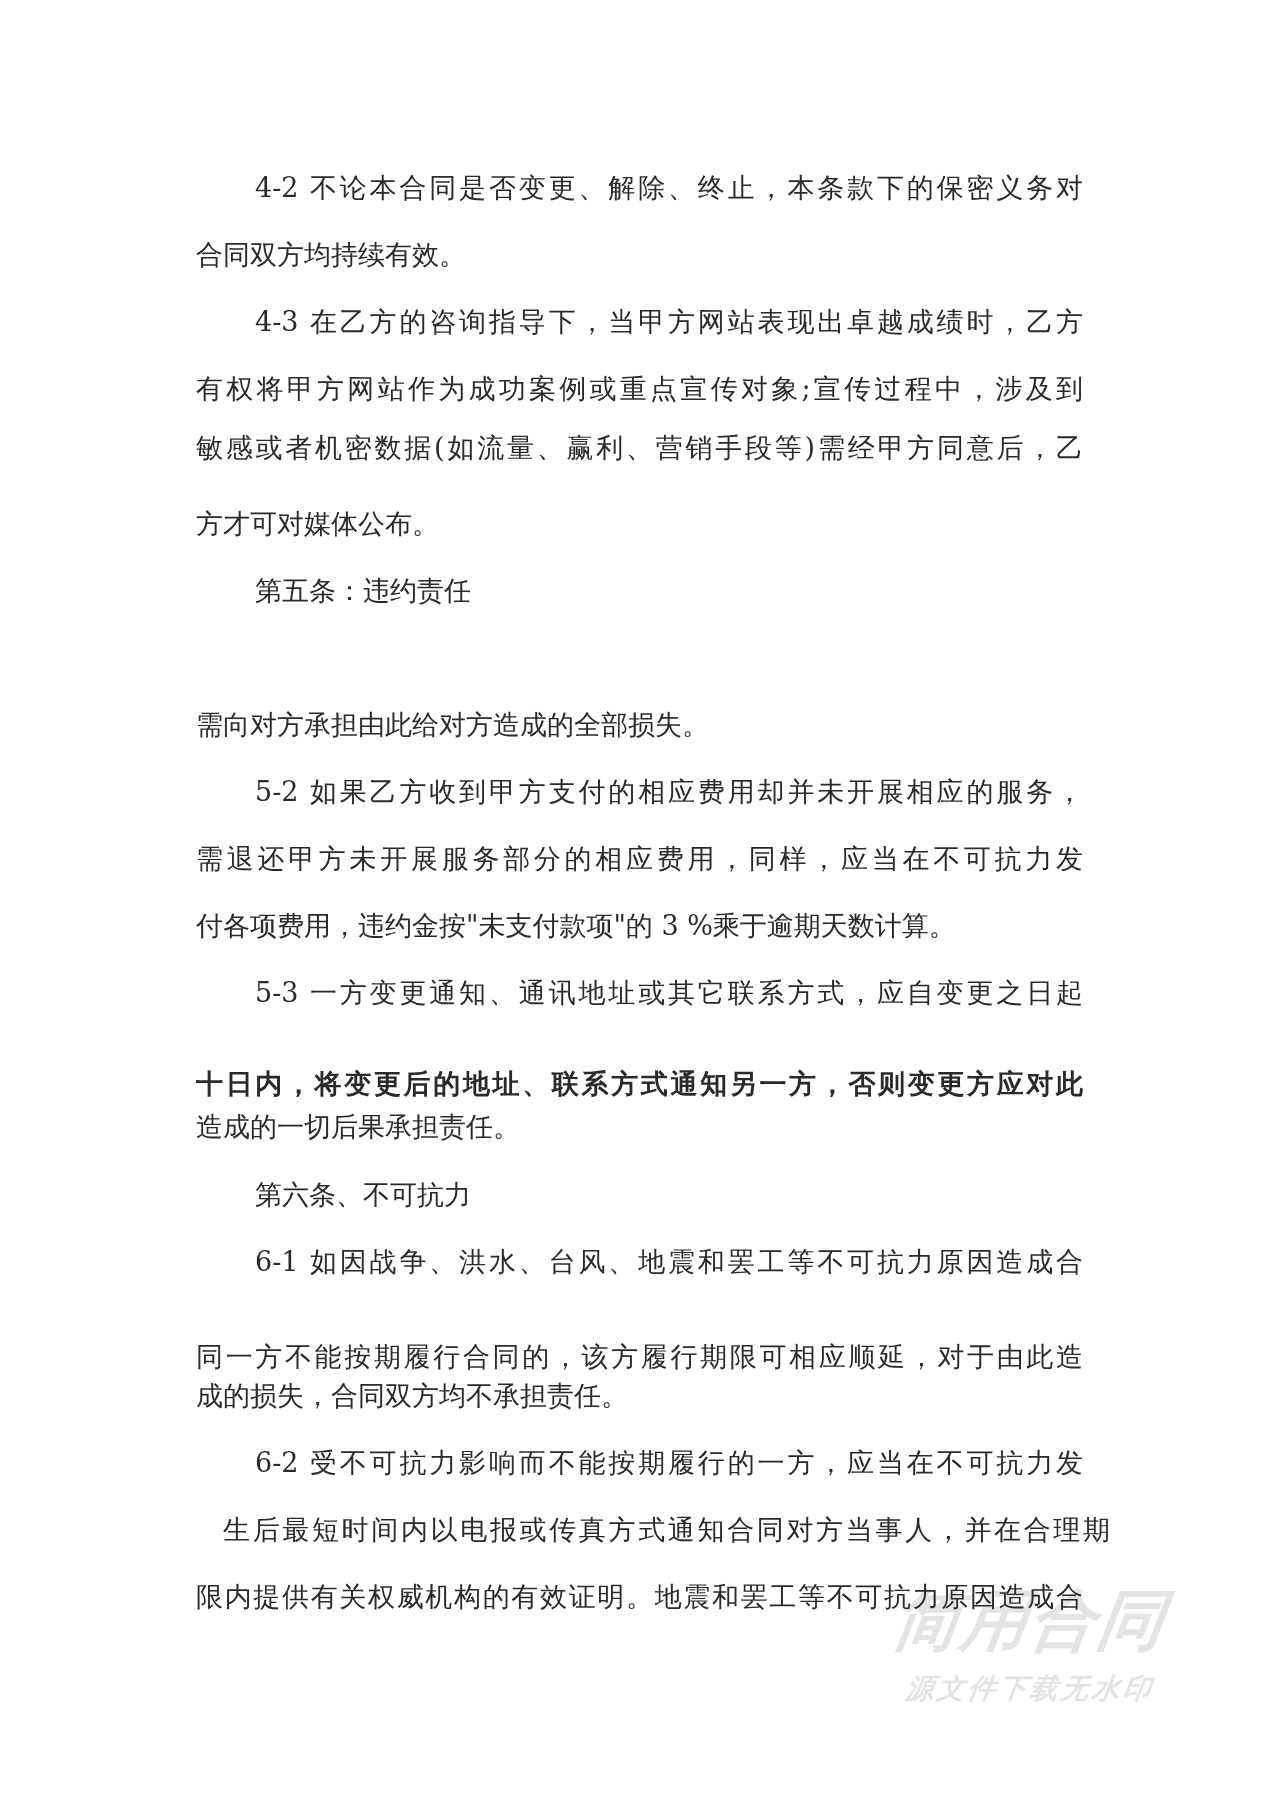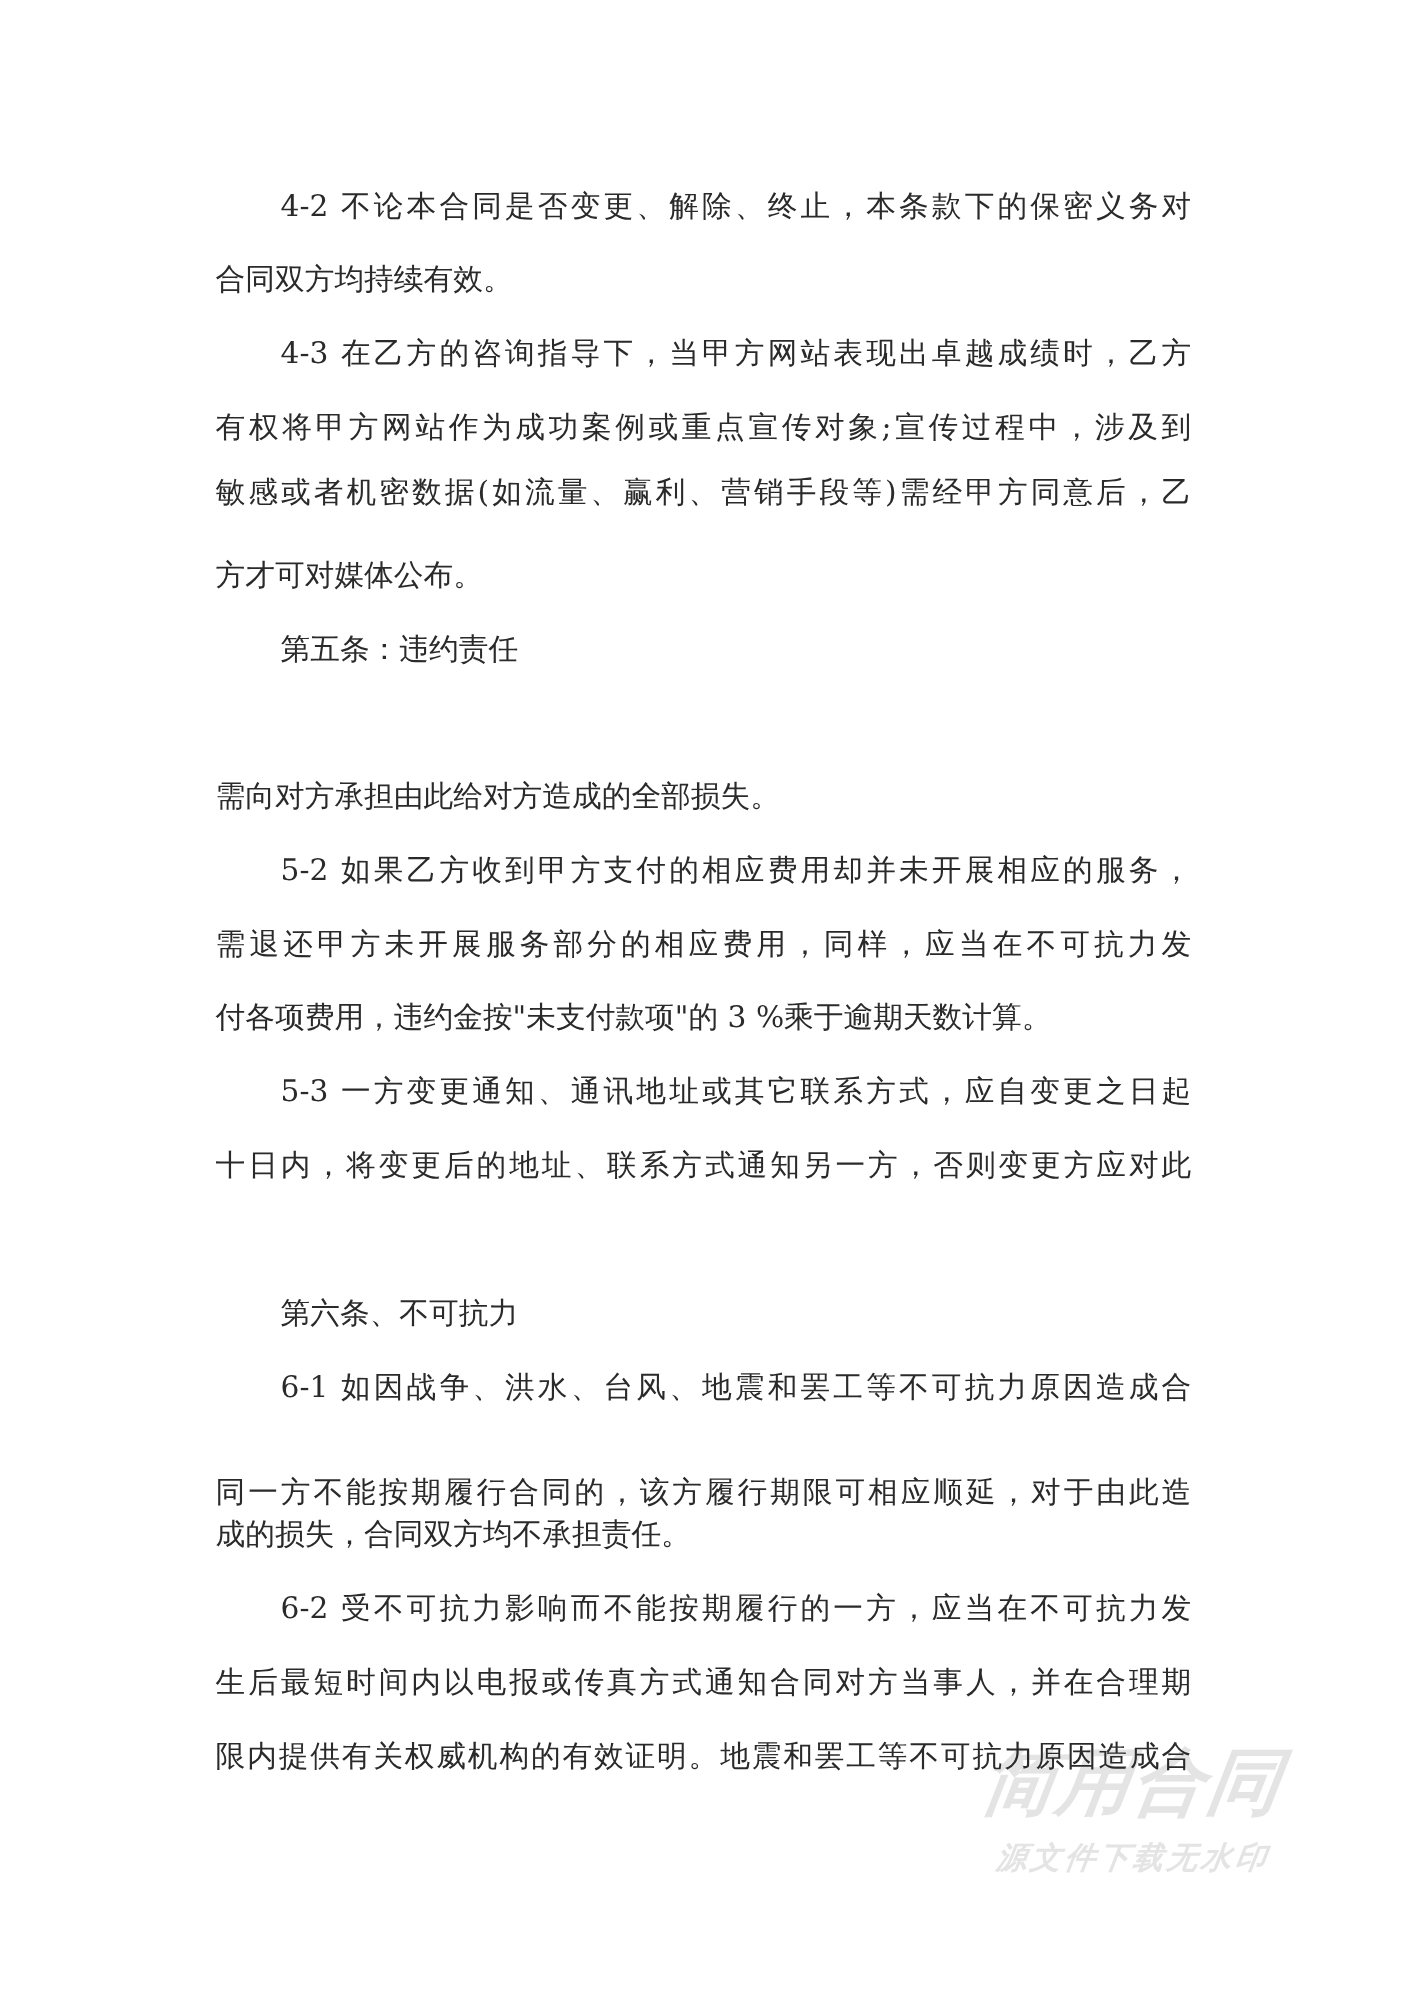--- a/index.html
+++ b/index.html
@@ -95,22 +95,23 @@
     <div class="line indent justify" style="top: 302px;">4-3 在乙方的咨询指导下，当甲方网站表现出卓越成绩时，乙方</div>
     <div class="line justify" style="top: 369px;">有权将甲方网站作为成功案例或重点宣传对象;宣传过程中，涉及到</div>
     <div class="line justify" style="top: 428px;">敏感或者机密数据(如流量、赢利、营销手段等)需经甲方同意后，乙</div>
     <div class="line" style="top: 504px;">方才可对媒体公布。</div>
     <div class="line indent" style="top: 571px;">第五条：违约责任</div>
     <div class="line" style="top: 705px;">需向对方承担由此给对方造成的全部损失。</div>
     <div class="line indent justify" style="top: 772px;">5-2 如果乙方收到甲方支付的相应费用却并未开展相应的服务，</div>
     <div class="line justify" style="top: 839px;">需退还甲方未开展服务部分的相应费用，同样，应当在不可抗力发</div>
     <div class="line" style="top: 906px;">付各项费用，违约金按"未支付款项"的 3 %乘于逾期天数计算。</div>
     <div class="line indent justify" style="top: 973px;">5-3 一方变更通知、通讯地址或其它联系方式，应自变更之日起</div>
-    <div class="line justify" style="top: 1040px;">十日内，将变更后的地址、联系方式通知另一方，否则变更方应对此</div>
+    <div class="line justify" style="top: 1064px; font-weight: bold;">十日内，将变更后的地址、联系方式通知另一方，否则变更方应对此</div>
+    <div class="line" style="top: 1107px;">造成的一切后果承担责任。</div>
     <div class="line indent" style="top: 1175px;">第六条、不可抗力</div>
     <div class="line indent justify" style="top: 1242px;">6-1 如因战争、洪水、台风、地震和罢工等不可抗力原因造成合</div>
     <div class="line justify" style="top: 1337px;">同一方不能按期履行合同的，该方履行期限可相应顺延，对于由此造</div>
     <div class="line" style="top: 1376px;">成的损失，合同双方均不承担责任。</div>
     <div class="line indent justify" style="top: 1443px;">6-2 受不可抗力影响而不能按期履行的一方，应当在不可抗力发</div>
-    <div class="line justify" style="top: 1510px;">生后最短时间内以电报或传真方式通知合同对方当事人，并在合理期</div>
+    <div class="line justify" style="top: 1510px; margin-left: 27px;">生后最短时间内以电报或传真方式通知合同对方当事人，并在合理期</div>
     <div class="line justify" style="top: 1577px;">限内提供有关权威机构的有效证明。地震和罢工等不可抗力原因造成合</div>
   </div>
 </div>
 
 </body></html>

